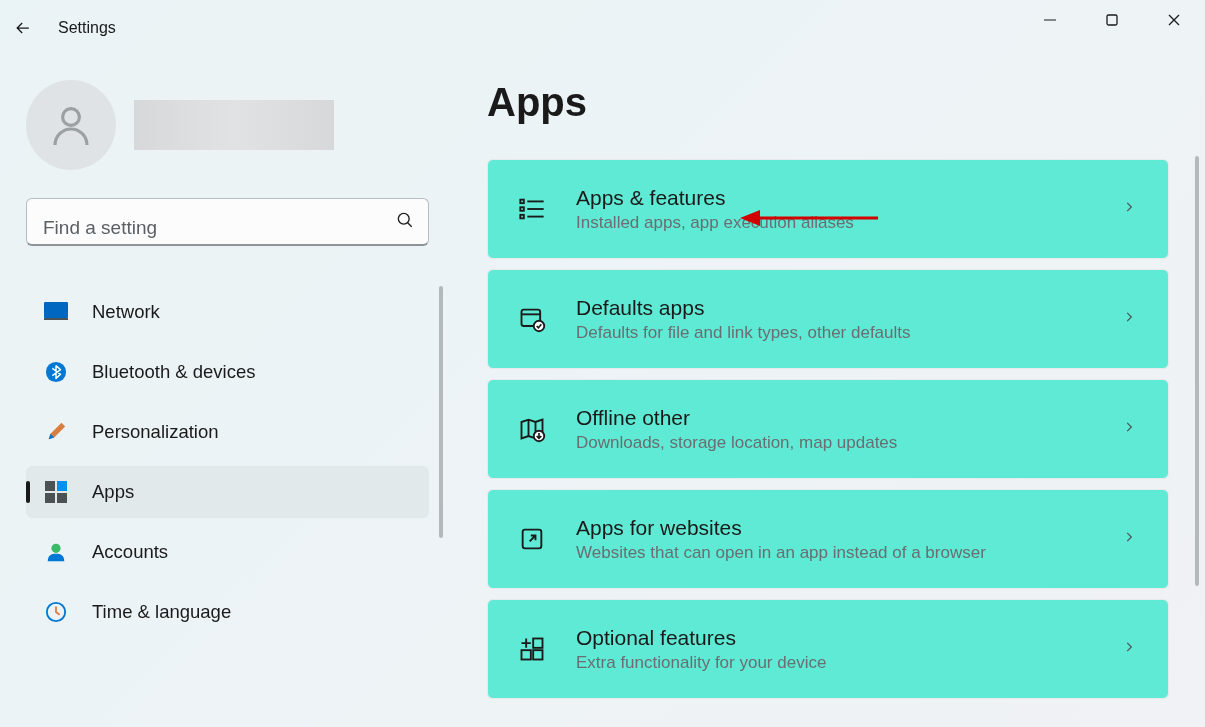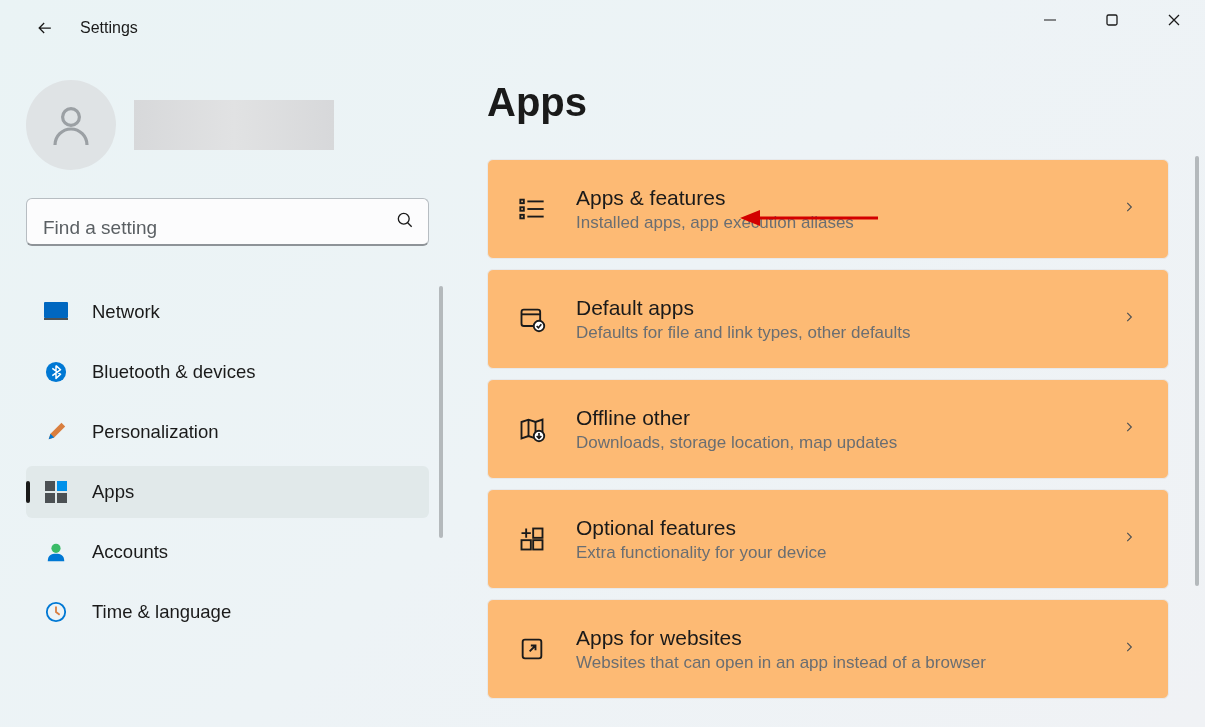--- a/index.html
+++ b/index.html
@@ -9,21 +9,21 @@
   width: 1205px;
   height: 727px;
   overflow: hidden;
   position: relative;
   border-radius: 10px;
 }
 .titlebar {
   display: flex;
   align-items: center;
   height: 56px;
-  padding-left: 30px;
+  padding-left: 8px;
   position: relative;
 }
 .back-btn {
   width: 30px; height: 30px;
   display: flex; align-items: center; justify-content: center;
   border-radius: 4px;
   cursor: pointer;
   margin-right: 20px;
 }
 .app-title {
@@ -135,21 +135,21 @@
   width: 4px; height: 430px;
   background: #b4b9bc; border-radius: 3px;
 }
 .page-title {
   font-size: 40px;
   font-weight: 600;
   color: #1a1a1a;
   margin-bottom: 34px;
 }
 .card {
-  background: #fdba74;
+  background: #5eead4;
   border: 1px solid #e7e9eb;
   border-radius: 6px;
   height: 100px;
   display: flex;
   align-items: center;
   padding: 0 32px 0 28px;
   margin-bottom: 10px;
   cursor: pointer;
   position: relative;
 }
@@ -328,21 +328,21 @@
     <div class="card">
       <div class="card-icon">
         <svg width="28" height="28" viewBox="0 0 24 24" fill="none" stroke="#1a1a1a" stroke-width="1.6">
             <rect x="3" y="4" width="16" height="14" rx="2"></rect>
             <line x1="3" y1="8" x2="19" y2="8"></line>
             <circle cx="18" cy="18" r="4.5" fill="#fff"></circle>
             <path d="M16 18l1.5 1.5L20 16.5" stroke-width="1.4"></path>
           </svg>
       </div>
       <div class="card-text">
-        <div class="card-title">Default apps</div>
+        <div class="card-title">Defaults apps</div>
         <div class="card-sub">Defaults for file and link types, other defaults</div>
       </div>
       <div class="chev">
         <svg width="14" height="14" viewBox="0 0 24 24" fill="none" stroke="#4c5154" stroke-width="2">
             <path d="M9 5l7 7-7 7"></path>
           </svg>
       </div>
     </div>
 
     <div class="card">
@@ -361,53 +361,53 @@
       <div class="chev">
         <svg width="14" height="14" viewBox="0 0 24 24" fill="none" stroke="#4c5154" stroke-width="2">
             <path d="M9 5l7 7-7 7"></path>
           </svg>
       </div>
     </div>
 
     <div class="card">
       <div class="card-icon">
         <svg width="28" height="28" viewBox="0 0 24 24" fill="none" stroke="#1a1a1a" stroke-width="1.6">
+            <rect x="4" y="4" width="16" height="16" rx="2"></rect>
+            <path d="M10 14l5-5M11 9h4v4"></path>
+          </svg>
+      </div>
+      <div class="card-text">
+        <div class="card-title">Apps for websites</div>
+        <div class="card-sub">Websites that can open in an app instead of a browser</div>
+      </div>
+      <div class="chev">
+        <svg width="14" height="14" viewBox="0 0 24 24" fill="none" stroke="#4c5154" stroke-width="2">
+            <path d="M9 5l7 7-7 7"></path>
+          </svg>
+      </div>
+    </div>
+
+    <div class="card">
+      <div class="card-icon">
+        <svg width="28" height="28" viewBox="0 0 24 24" fill="none" stroke="#1a1a1a" stroke-width="1.6">
             <rect x="3" y="13" width="8" height="8"></rect>
             <rect x="13" y="13" width="8" height="8"></rect>
             <rect x="13" y="3" width="8" height="8"></rect>
             <path d="M7 3v8M3 7h8"></path>
           </svg>
       </div>
       <div class="card-text">
         <div class="card-title">Optional features</div>
         <div class="card-sub">Extra functionality for your device</div>
       </div>
       <div class="chev">
         <svg width="14" height="14" viewBox="0 0 24 24" fill="none" stroke="#4c5154" stroke-width="2">
             <path d="M9 5l7 7-7 7"></path>
           </svg>
       </div>
     </div>
-
-    <div class="card">
-      <div class="card-icon">
-        <svg width="28" height="28" viewBox="0 0 24 24" fill="none" stroke="#1a1a1a" stroke-width="1.6">
-            <rect x="4" y="4" width="16" height="16" rx="2"></rect>
-            <path d="M10 14l5-5M11 9h4v4"></path>
-          </svg>
-      </div>
-      <div class="card-text">
-        <div class="card-title">Apps for websites</div>
-        <div class="card-sub">Websites that can open in an app instead of a browser</div>
-      </div>
-      <div class="chev">
-        <svg width="14" height="14" viewBox="0 0 24 24" fill="none" stroke="#4c5154" stroke-width="2">
-            <path d="M9 5l7 7-7 7"></path>
-          </svg>
-      </div>
-    </div>
   </div>
 </div>
 
 <svg class="annotation-arrow" width="140" height="24" viewBox="0 0 140 24">
   <line x1="138" y1="12" x2="14" y2="12" stroke="#d30000" stroke-width="3"></line>
   <polygon points="0,12 20,4 20,20" fill="#d30000"></polygon>
 </svg>
 
 </body></html>

